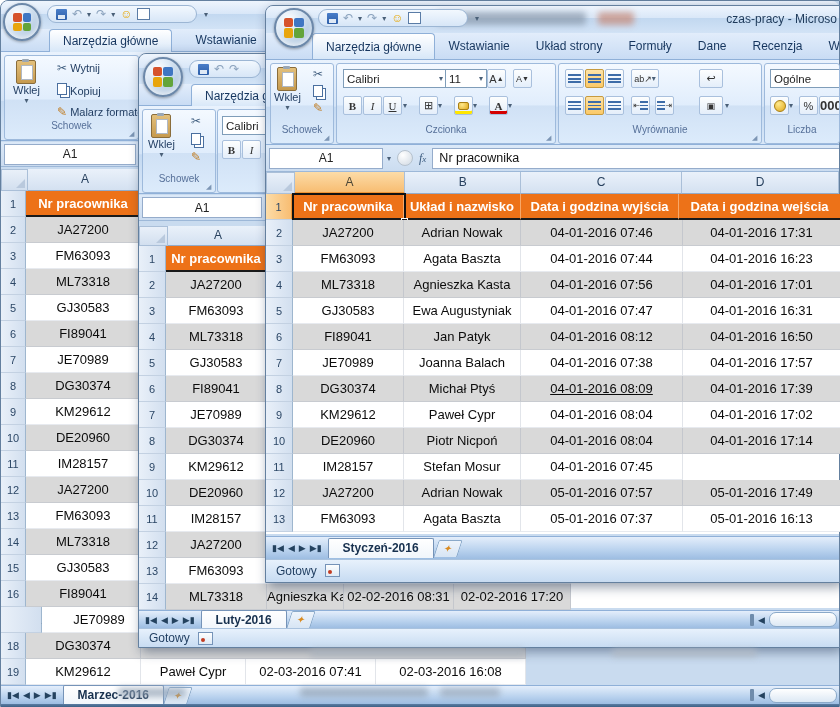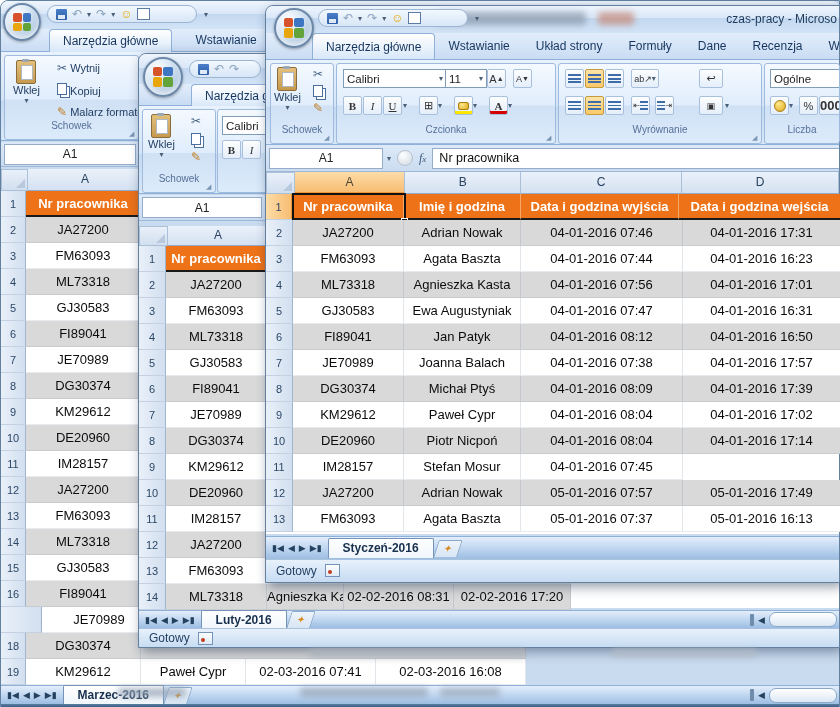--- a/index.html
+++ b/index.html
@@ -535,21 +535,21 @@
   <div class="abs colhdr" style="left:0;top:166px;height:22px;right:0;">
     <span class="corner" style="width:27px;"></span>
     <span class="chcell sel" style="width:111px;line-height:20px;">A</span>
     <span class="chcell" style="width:117px;line-height:20px;">B</span>
     <span class="chcell" style="width:162px;line-height:20px;">C</span>
     <span class="chcell" style="width:158px;line-height:20px;">D</span>
   </div>
   <div class="abs hdrow" style="left:0;top:188px;">
     <span class="rnum sel" style="width:27px;">1</span>
     <span class="hcell" style="width:111px;">Nr pracownika</span>
-    <span class="hcell" style="width:117px;">Imię i godzina</span>
+    <span class="hcell" style="width:117px;">Układ i nazwisko</span>
     <span class="hcell" style="width:158px;">Data i godzina wyjścia</span>
     <span class="hcell" style="width:162px;">Data i godzina wejścia</span>
   </div>
   <div class="selbox" style="left:26px;top:187px;width:110px;height:26px;"></div>
   <div class="abs" id="front-rows" style="left:0;top:214px;">
       <div class="grow gray">
         <span class="rnum" style="width: 27px;">2</span>
         <span class="gcell" style="width: 111px;">JA27200</span>
         <span class="gcell" style="width: 117px;">Adrian Nowak</span>
         <span class="gcell" style="width: 162px;">04-01-2016 07:46</span>
@@ -587,21 +587,21 @@
         <span class="rnum" style="width: 27px;">7</span>
         <span class="gcell" style="width: 111px;">JE70989</span>
         <span class="gcell" style="width: 117px;">Joanna Balach</span>
         <span class="gcell" style="width: 162px;">04-01-2016 07:38</span>
         <span class="gcell" style="width: 158px;">04-01-2016 17:57</span>
       </div>
       <div class="grow gray">
         <span class="rnum" style="width: 27px;">8</span>
         <span class="gcell" style="width: 111px;">DG30374</span>
         <span class="gcell" style="width: 117px;">Michał Ptyś</span>
-        <span class="gcell" style="width: 162px;">04-01-2016 08:09</span>
+        <span class="gcell" style="width: 162px; text-decoration: underline;">04-01-2016 08:09</span>
         <span class="gcell" style="width: 158px;">04-01-2016 17:39</span>
       </div>
       <div class="grow white">
         <span class="rnum" style="width: 27px;">9</span>
         <span class="gcell" style="width: 111px;">KM29612</span>
         <span class="gcell" style="width: 117px;">Paweł Cypr</span>
         <span class="gcell" style="width: 162px;">04-01-2016 08:04</span>
         <span class="gcell" style="width: 158px;">04-01-2016 17:02</span>
       </div>
       <div class="grow gray">

